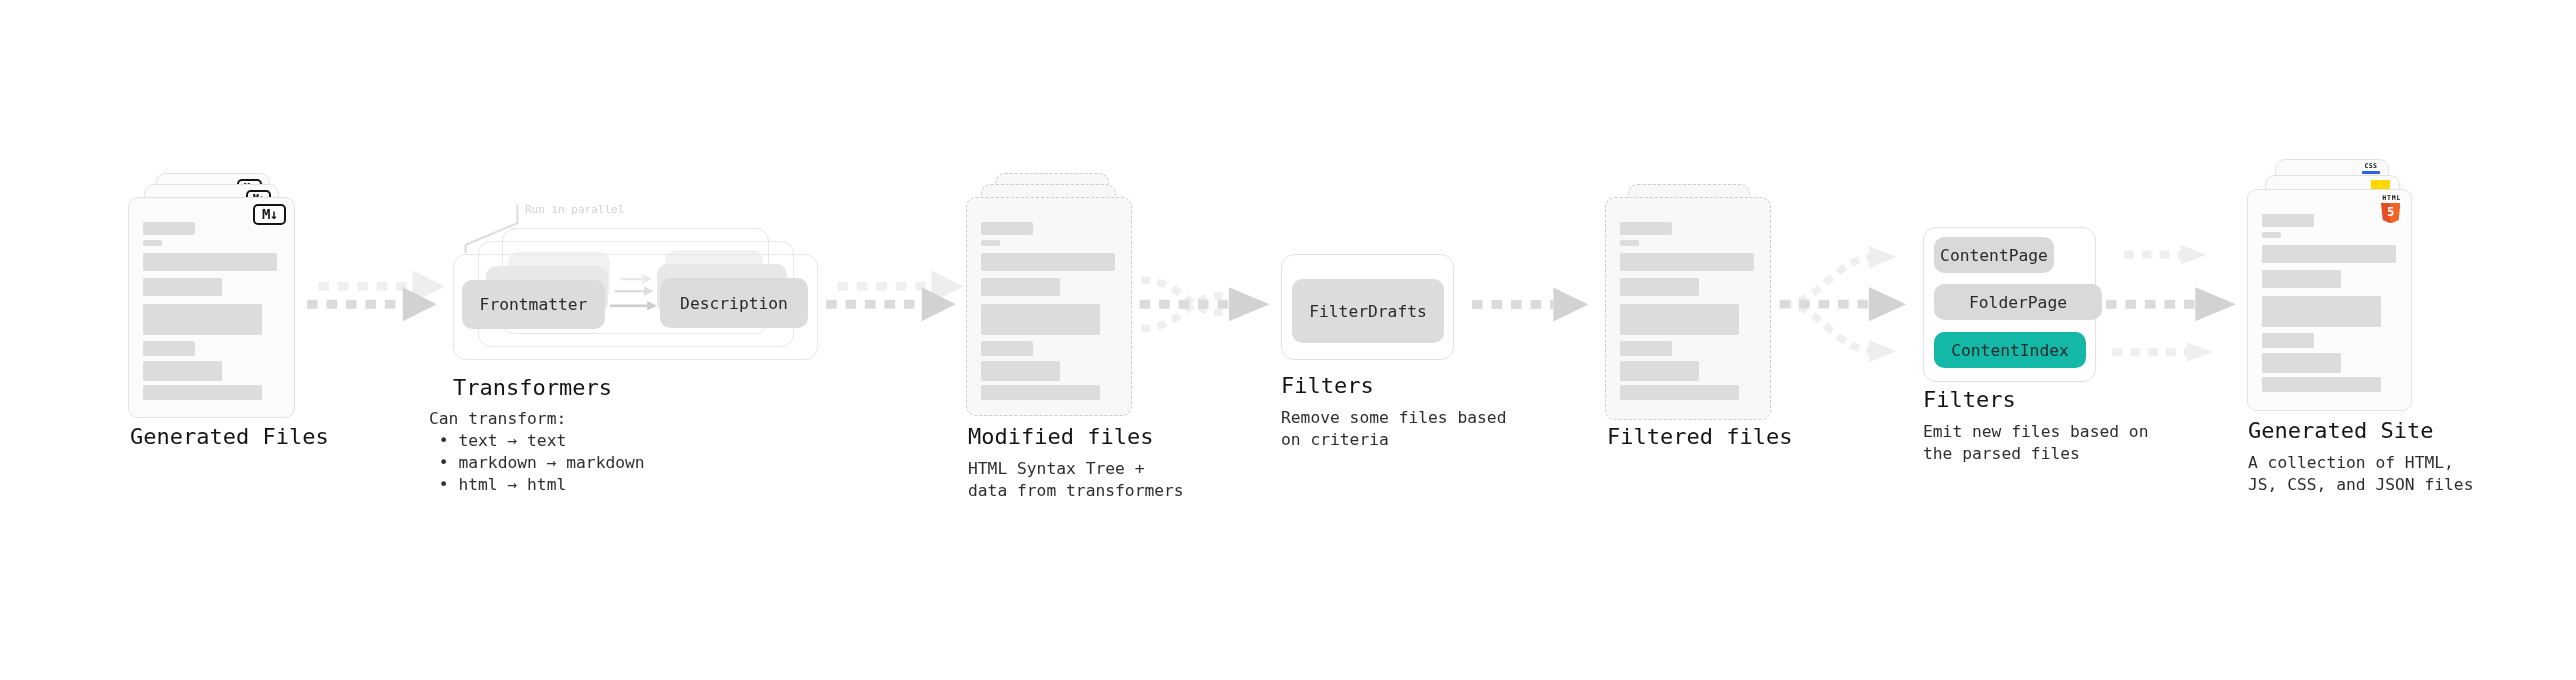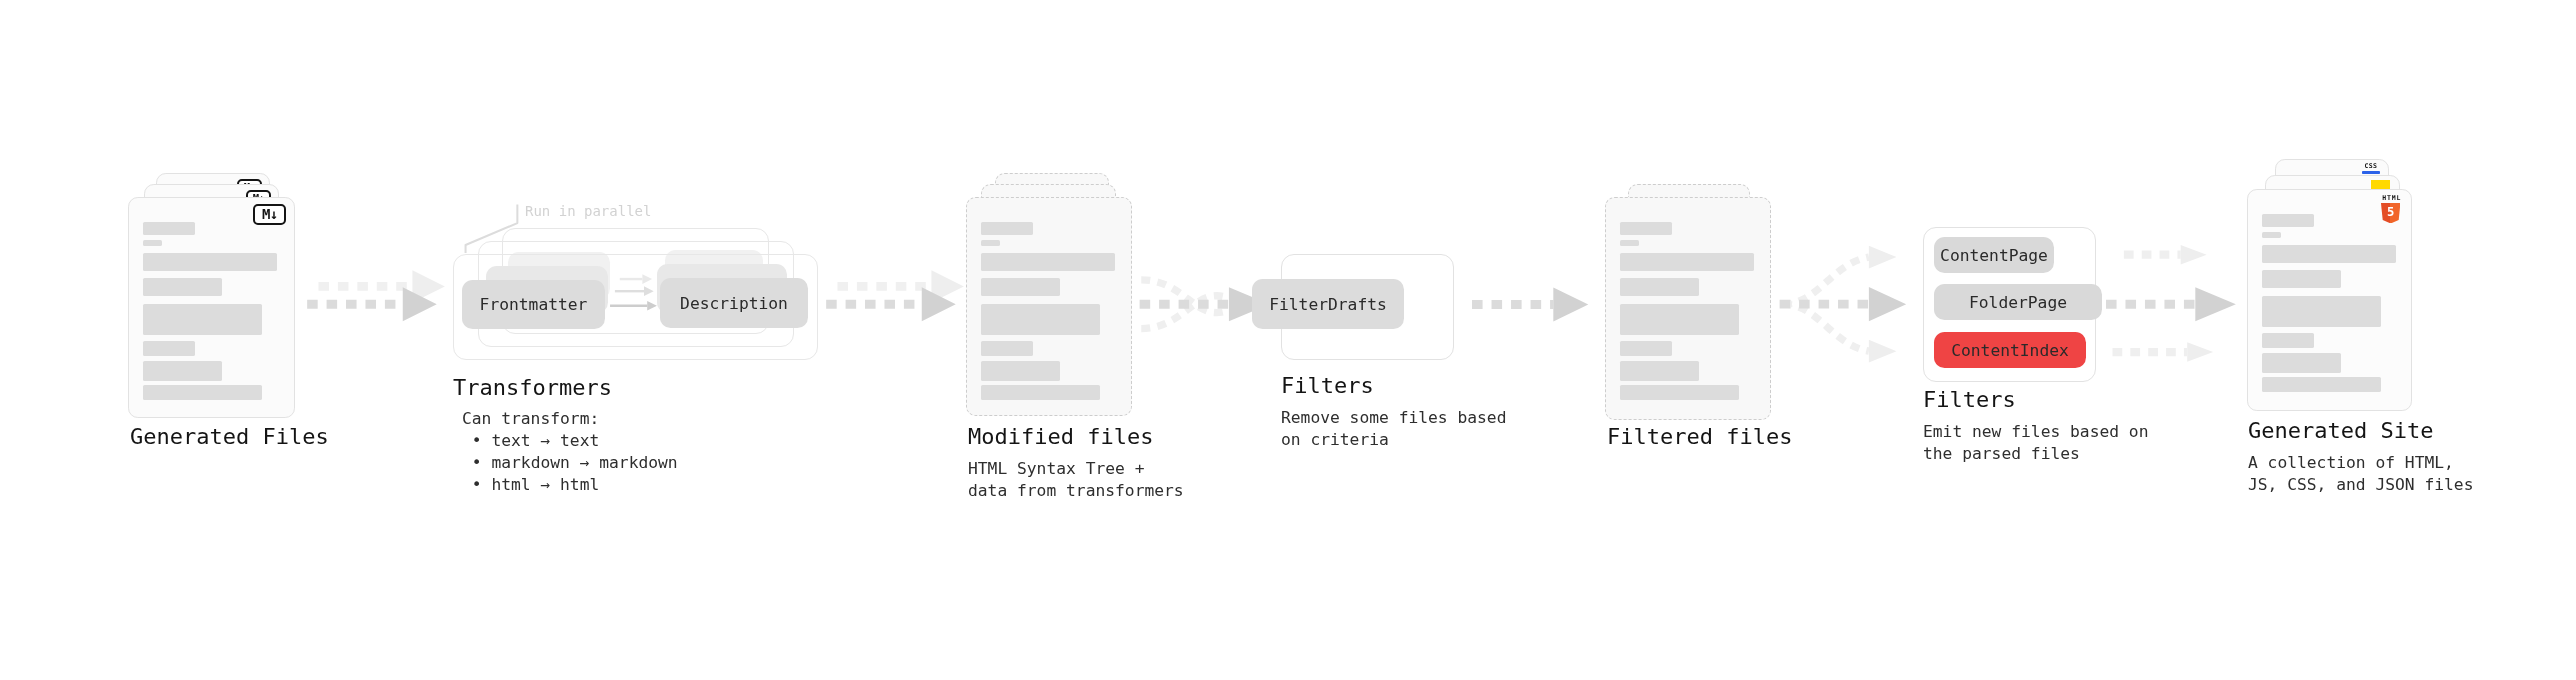--- a/index.html
+++ b/index.html
@@ -41,21 +41,21 @@
   .wbox{position:absolute;border:1.6px solid #e2e2e2;border-radius:13px;background:#fff;box-sizing:border-box;}
   .pill{position:absolute;background:#dcdcdc;border-radius:10.6px;display:flex;align-items:center;justify-content:center;
         font-size:16.3px;color:#2a2a2a;box-sizing:border-box;}
   .gpill{position:absolute;border-radius:10.6px;}
   .g1{background:#e8e8e8;}
   .g2{background:#f1f1f1;}
 
   
   .label{position:absolute;font-size:22px;color:#141414;white-space:pre;}
   .sub{position:absolute;font-size:16.3px;line-height:22px;color:#2e2e2e;white-space:pre-wrap;}
-  .note{position:absolute;font-size:14px;color:#d2d2d2;white-space:pre;}
+  .note{position:absolute;font-size:11px;color:#d2d2d2;white-space:pre;}
 
   svg{position:absolute;overflow:visible;}
 </style>
 </head>
 <body>
 
 <div id="canvas">
 
   <div>
     <div class="card" style="left:156px;top:173px;width:114px;height:221px;z-index:1">
@@ -116,21 +116,21 @@
         <line x1="12" y1="25" x2="48" y2="25" stroke-width="3"></line>
           <polygon points="48,19 60,25 48,31" stroke="none"></polygon>
       </g>
       <g stroke="#cdcdcd" fill="#cdcdcd">
         <line x1="6" y1="43" x2="52" y2="43" stroke-width="3"></line>
           <polygon points="52,37 64,43 52,49" stroke="none"></polygon>
       </g>
     </svg>
 
     <div class="label" style="left:453px;top:375px">Transformers</div>
-    <div class="sub" style="left:462px;top:408px">Can transform:
+    <div class="sub" style="left:429px;top:408px">Can transform:
  • text → text
  • markdown → markdown
  • html → html</div>
   </div>
 
   <svg style="left:826px;top:254px" width="138" height="81" viewBox="0 0 170 100">
     <g transform="translate(12,-22)" stroke="#f0f0f0" fill="#eeeeee">
       <line x1="2" y1="62" x2="118" y2="62" stroke-width="11" stroke-dasharray="13 11"></line>
       <polygon points="118,42 158,62 118,82" stroke="none"></polygon>
     </g>
@@ -164,21 +164,21 @@
       <path d="M 4 104 C 58 104, 70 52, 110 66"></path>
     </g>
     <g stroke="#dbdbdb" fill="#d2d2d2">
       <line x1="2" y1="74" x2="112" y2="74" stroke-width="11" stroke-dasharray="13 11"></line>
       <polygon points="112,53 162,74 112,95" stroke="none"></polygon>
     </g>
   </svg>
 
   <div>
     <div class="wbox" style="left:1281px;top:254px;width:173px;height:106px"></div>
-    <div class="pill" style="left:1252px;top:279px;width:152px;height:50px">FilterDrafts</div>
+    <div class="pill" style="left:1292px;top:279px;width:152px;height:64px">FilterDrafts</div>
     <div class="label" style="left:1281px;top:373px">Filters</div>
     <div class="sub" style="left:1281px;top:407px">Remove some files based
 on criteria</div>
   </div>
 
   <svg style="left:1472px;top:284px" width="122" height="41" viewBox="0 0 150 50">
     <g stroke="#dbdbdb" fill="#d2d2d2">
       <line x1="0" y1="25" x2="100" y2="25" stroke-width="11" stroke-dasharray="13 11"></line>
       <polygon points="100,4 143,25 100,46" stroke="none"></polygon>
     </g>
@@ -209,21 +209,21 @@
     <g stroke="#dbdbdb" fill="#d2d2d2">
       <line x1="2" y1="74" x2="112" y2="74" stroke-width="11" stroke-dasharray="13 11"></line>
       <polygon points="112,53 158,74 112,95" stroke="none"></polygon>
     </g>
   </svg>
 
   <div>
     <div class="wbox" style="left:1923px;top:227px;width:173px;height:155px"></div>
     <div class="pill" style="left:1934px;top:237px;width:120px;height:36px;background:#d9d9d9">ContentPage</div>
     <div class="pill" style="left:1934px;top:284px;width:168px;height:36px;background:#d9d9d9">FolderPage</div>
-    <div class="pill" style="left:1934px;top:332px;width:152px;height:36px;background:#ef4444">ContentIndex</div>
+    <div class="pill" style="left:1934px;top:332px;width:152px;height:36px;background:#14b8a6">ContentIndex</div>
     <div class="label" style="left:1923px;top:387px">Filters</div>
     <div class="sub" style="left:1923px;top:421px">Emit new files based on
 the parsed files</div>
   </div>
 
   <svg style="left:2106px;top:244px" width="138" height="122" viewBox="0 0 170 150">
     <g stroke="#efefef" fill="#eeeeee">
       <line x1="22" y1="13" x2="92" y2="13" stroke-width="10" stroke-dasharray="12 10"></line>
       <polygon points="92,1 124,13 92,25" stroke="none"></polygon>
     </g>

